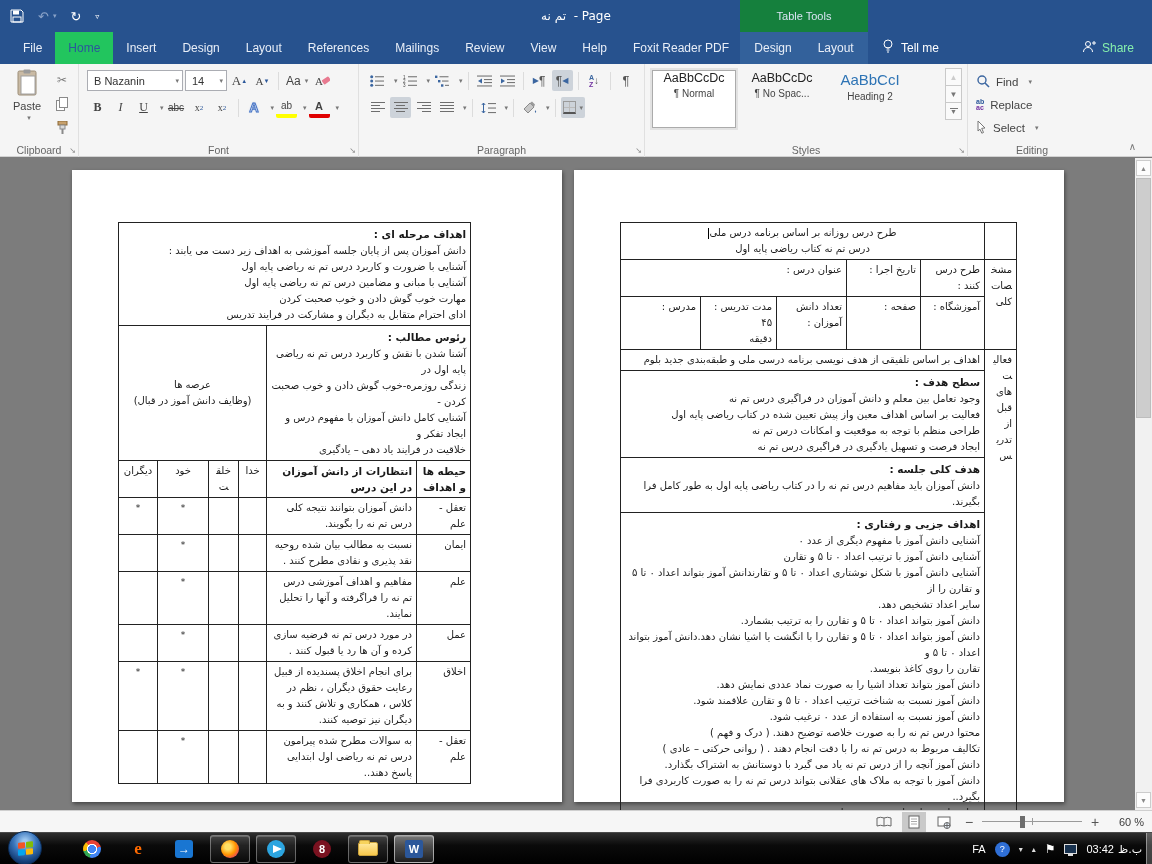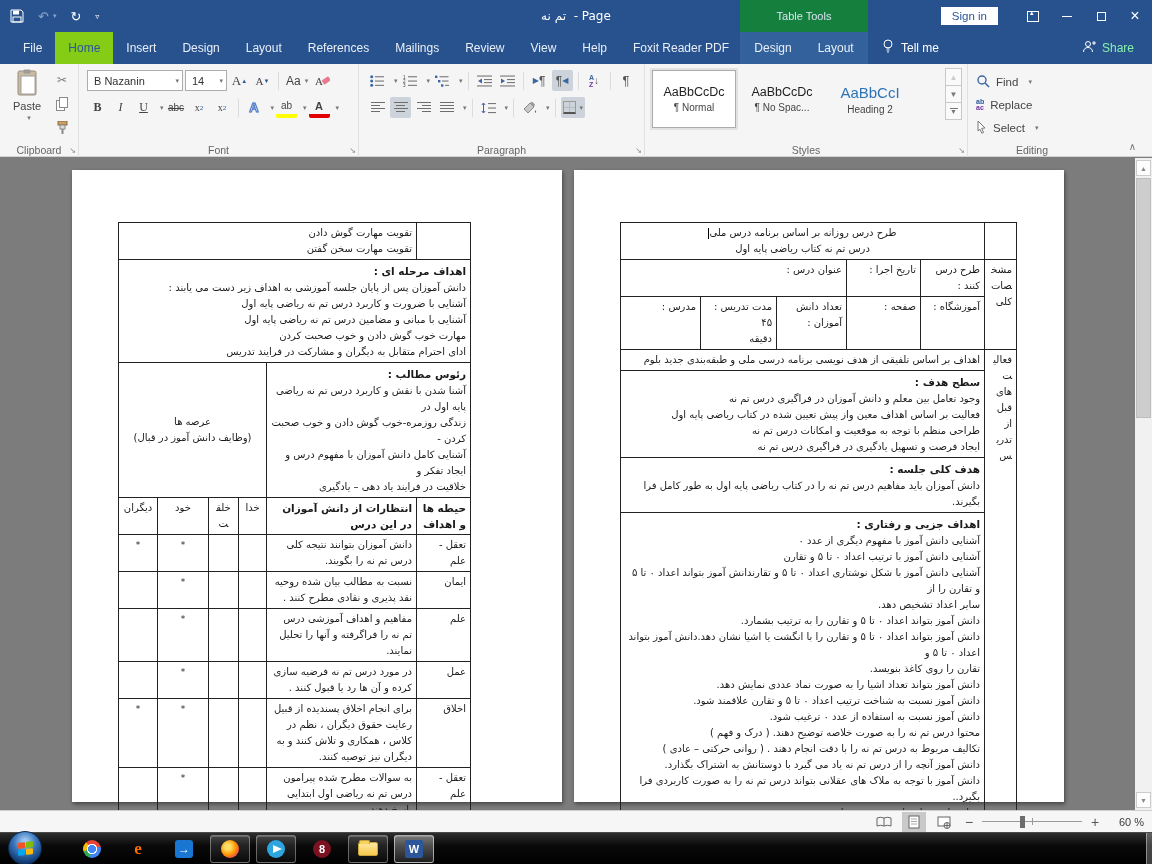--- a/index.html
+++ b/index.html
@@ -19,21 +19,21 @@
   .ricon { width:12px; height:11px; border:1px solid #fff; position:relative; }
   .ricon:after { content:"▴"; position:absolute; left:2px; top:-3px; font-size:7px; }
   .restore-ic { width:9px; height:9px; border:1px solid #fff; position:relative; background:#27528e; }
   .restore-ic:before { content:""; position:absolute; left:2px; top:-4px; width:9px; height:9px; border:1px solid #fff; z-index:-1; }
   .minus-ic { width:10px; border-top:1px solid #fff; }
 
   
   .tabrow { position:absolute; left:0; top:32px; width:1152px; height:32px; background:#27528e; }
   .tabs { display:flex; height:32px; padding-left:10px; }
   .tab { height:32px; display:flex; align-items:center; padding:0 13px; font-size:12px; color:#e8eef7; cursor:pointer; white-space:nowrap; }
-  .tab.active { background:#84cc16; color:#2b579a; }
+  .tab.active { background:#22c55e; color:#2b579a; }
   .ctxtabs { position:absolute; left:740px; top:0; width:128px; height:32px; background:#33619b; display:flex; justify-content:center; }
   .tellme { position:absolute; left:882px; top:0; height:32px; display:flex; align-items:center; gap:7px; color:#fff; font-size:12px; cursor:pointer; }
   .share { position:absolute; right:18px; top:0; height:32px; display:flex; align-items:center; gap:6px; color:#86efac; font-size:12px; cursor:pointer; }
 
   
   .ribbon { position:absolute; left:0; top:64px; width:1152px; height:93px; background:#f5f5f5; border-bottom:1px solid #d2d2d2; }
   .group { position:absolute; top:0; height:93px; border-right:1px solid #e0e0e0; }
   .glabel { position:absolute; bottom:1px; left:0; right:0; text-align:center; font-size:10.5px; color:#666; }
   .launcher { position:absolute; right:2px; bottom:2px; font-size:8px; color:#8a8a8a; cursor:pointer; }
   .g-clip { left:0; width:79px; }
@@ -67,21 +67,21 @@
   .grow-a sup { font-size:6px; color:#2b579a; }
 
   .pic { display:block; }
   .alico { width:14px; height:11px; background-repeat:no-repeat; }
   .al-l { background-image:linear-gradient(#6e6e6e,#6e6e6e),linear-gradient(#6e6e6e,#6e6e6e),linear-gradient(#6e6e6e,#6e6e6e),linear-gradient(#6e6e6e,#6e6e6e); background-size:14px 1px,9px 1px,14px 1px,9px 1px; background-position:0 0,0 3px,0 6px,0 9px; }
   .al-c { background-image:linear-gradient(#6e6e6e,#6e6e6e),linear-gradient(#6e6e6e,#6e6e6e),linear-gradient(#6e6e6e,#6e6e6e),linear-gradient(#6e6e6e,#6e6e6e); background-size:14px 1px,9px 1px,14px 1px,9px 1px; background-position:0 0,2.5px 3px,0 6px,2.5px 9px; }
   .al-r { background-image:linear-gradient(#6e6e6e,#6e6e6e),linear-gradient(#6e6e6e,#6e6e6e),linear-gradient(#6e6e6e,#6e6e6e),linear-gradient(#6e6e6e,#6e6e6e); background-size:14px 1px,9px 1px,14px 1px,9px 1px; background-position:0 0,5px 3px,0 6px,5px 9px; }
   .al-j { background-image:linear-gradient(#6e6e6e,#6e6e6e),linear-gradient(#6e6e6e,#6e6e6e),linear-gradient(#6e6e6e,#6e6e6e),linear-gradient(#6e6e6e,#6e6e6e); background-size:14px 1px,14px 1px,14px 1px,14px 1px; background-position:0 0,0 3px,0 6px,0 9px; }
   .borders-ic { width:13px; height:13px; border:1px solid #9a9a9a; border-bottom:2px solid #555; background:linear-gradient(#bbb,#bbb) center/13px 1px no-repeat, linear-gradient(#bbb,#bbb) center/1px 13px no-repeat; }
 
-  .stylecard { width:84px; height:58px; display:flex; flex-direction:column; align-items:center; justify-content:center; gap:3px; cursor:pointer; background:#f5f5f5; border:1px solid transparent; }
+  .stylecard { width:84px; height:58px; display:flex; flex-direction:column; align-items:center; gap:3px; cursor:pointer; background:#f5f5f5; border:1px solid transparent; }
   .stylecard.sel { border:1px solid #ababab; background:#fff; box-shadow:0 0 0 2px #e2e2e2; }
   .st-sample { font-size:12.5px; color:#222; white-space:nowrap; }
   .st-sample.h { color:#2e74b5; font-size:15px; }
   .st-name { font-size:10px; color:#444; white-space:nowrap; }
   .st-arrows { position:absolute; right:5px; top:5px; display:flex; flex-direction:column; }
   .st-ar { width:17px; height:18px; border:1px solid #c9c9c9; background:#fafafa; display:flex; align-items:center; justify-content:center; font-size:8px; color:#777; margin-top:-1px; cursor:pointer; }
   .st-ar.dis { color:#ccc; }
 
   .editrow { display:flex; align-items:center; gap:6px; height:23px; font-size:11.5px; color:#444; cursor:pointer; padding-left:8px; }
   .repl-ic { display:flex; flex-direction:column; line-height:6px; font-size:7px; font-weight:bold; }
@@ -159,33 +159,20 @@
     <span class="qbtn dim">↶<span class="chev" style="color:#8aa3c8">▾</span></span>
     <span class="qbtn">↻</span>
     <span class="qbtn" style="font-size:8px">▿</span>
   </div>
   <div class="wtitle fa">
     <span>تم نه</span>&nbsp;&nbsp;<span>- Page</span>
   </div>
   <div class="ctx-title">
       <span>Table Tools</span>
     </div>
-  <div class="tb-right">
-    <button class="signin" style="border:none">Sign in</button>
-    <span class="winbtn">
-        <span class="ricon"></span>
-      </span>
-    <span class="winbtn">
-        <span class="minus-ic"></span>
-      </span>
-    <span class="winbtn">
-        <span class="restore-ic"></span>
-      </span>
-    <span class="winbtn" style="font-size:16px">×</span>
-  </div>
 </div>
 
 <div class="tabrow">
   <div class="tabs">
     <span class="tab">File</span>
     <span class="tab active">Home</span>
     <span class="tab">Insert</span>
     <span class="tab">Design</span>
     <span class="tab">Layout</span>
     <span class="tab">References</span>
@@ -509,27 +496,20 @@
     <table class="doct" style="width:352px">
       <colgroup>
           <col style="width:54px">
           <col style="width:150px">
           <col style="width:28px">
           <col style="width:30px">
           <col style="width:51px">
           <col style="width:39px">
         </colgroup>
       <tbody>
-          <tr>
-        <td></td>
-        <td colspan="5">
-          <div>تقویت مهارت گوش دادن</div>
-          <div>تقویت مهارت سخن گفتن</div>
-        </td>
-      </tr>
       <tr>
         <td colspan="6">
           <div class="bh">اهداف مرحله ای :</div>
           <div>
                 <div>دانش آموزان پس از پایان جلسه آموزشی به اهداف زیر دست می یابند :</div>
                 <div>آشنایی با ضرورت و کاربرد درس  تم نه ریاضی پایه اول</div>
                 <div>آشنایی با مبانی و مضامین درس تم نه ریاضی پایه اول</div>
                 <div>مهارت خوب گوش دادن و خوب صحبت کردن</div>
                 <div>ادای احترام متقابل به دیگران و مشارکت در فرایند تدریس</div>
               </div>
@@ -773,14 +753,26 @@
   <span class="tkbtn" style="left:302px">
       <span class="ic-8">8</span>
     </span>
   <span class="tkbtn framed" style="left:348px">
       <span class="ic-folder"></span>
     </span>
   <span class="tkbtn framed activeapp" style="left:394px">
       <span class="ic-word">W</span>
     </span>
 
+  <div class="tray">
+    <span>FA</span>
+    <span class="tray-help">?</span>
+    <span class="tiny">▾</span>
+    <span class="tiny">▴</span>
+    <span style="font-size:12px">⚑</span>
+    <span class="tray-net"></span>
+    <span style="display:flex;gap:4px">
+      <span>03:42</span>
+        <span class="fa">ب.ظ</span>
+    </span>
+  </div>
   <span class="showdesk"></span>
 </div>
 
 </body></html>

